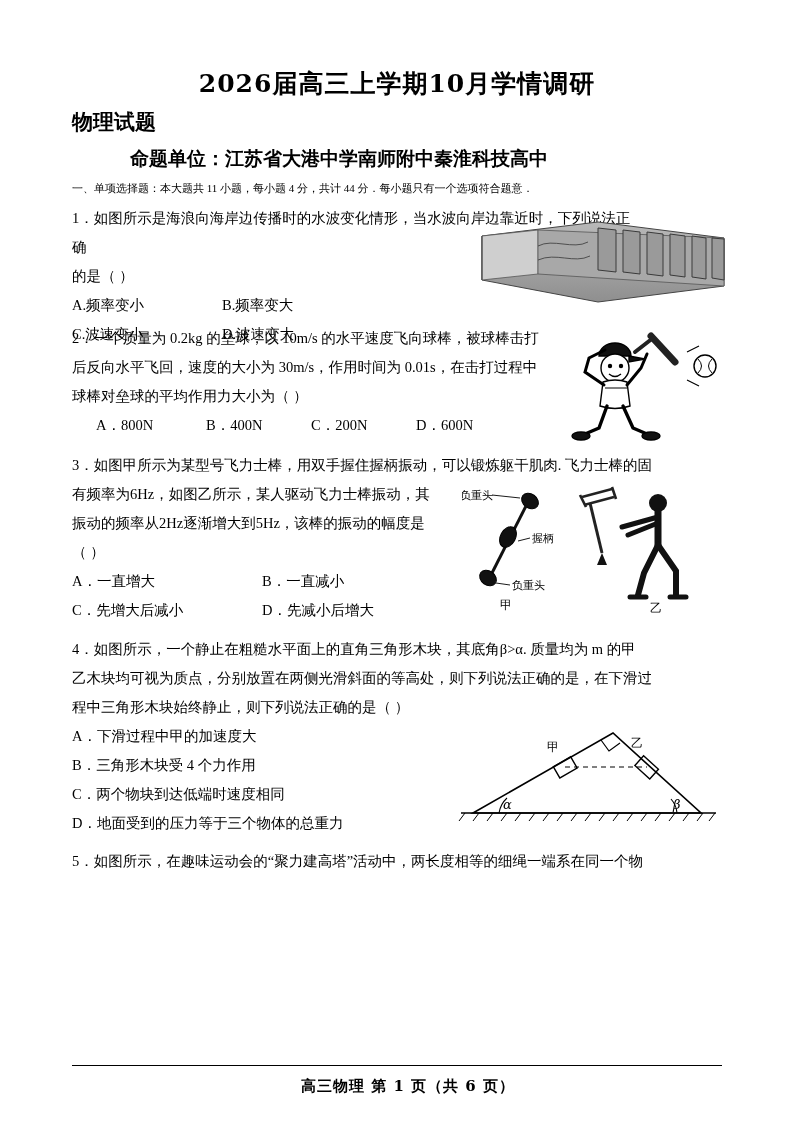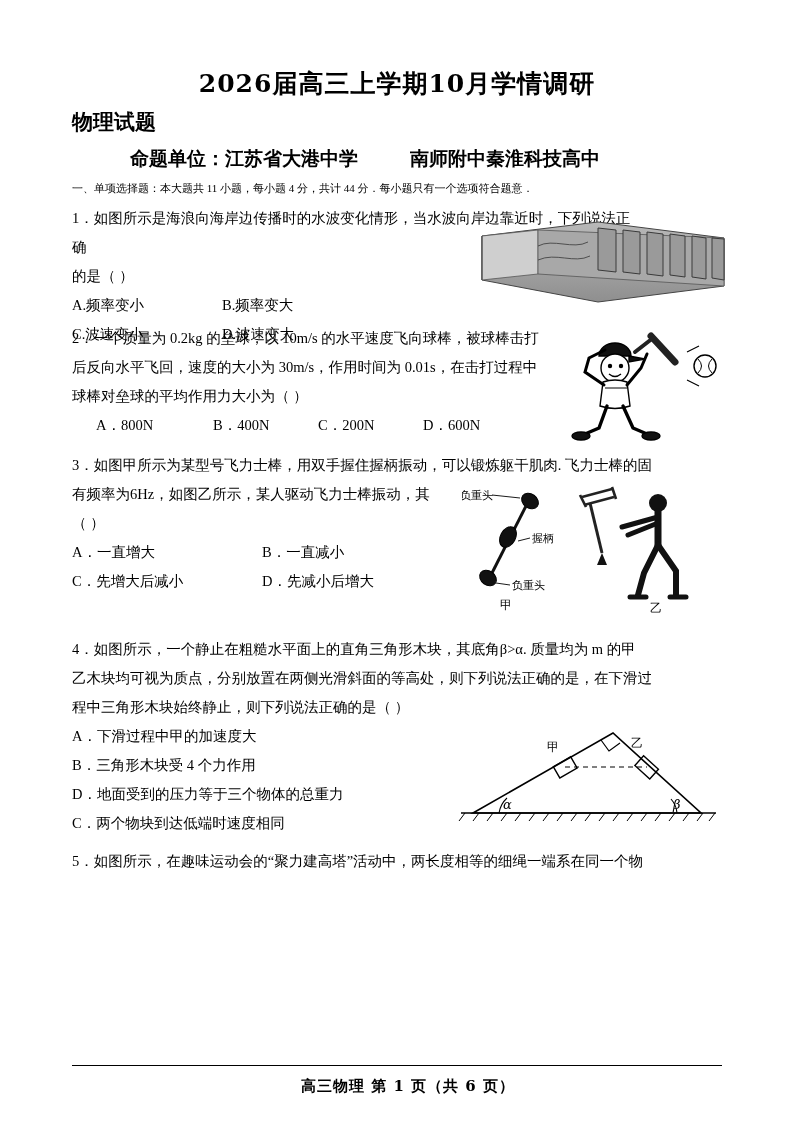--- a/index.html
+++ b/index.html
@@ -40,21 +40,21 @@
   .unit-line {
     display: flex;
     justify-content: flex-start;
     align-items: baseline;
     font-size: 19px;
     font-weight: bold;
     margin: 10px 0 8px 0;
     font-family: "DejaVu Serif", serif;
   }
   .unit-line .u1 { margin-left: 58px; }
-  .unit-line .u2 { margin-left: 52px; }
+  .unit-line .u2 { }
   .section-head {
     font-size: 11px;
     margin: 6px 0 6px 0;
     line-height: 1.6;
   }
   .q {
     position: relative;
     font-size: 14.5px;
     line-height: 2.0;
     margin: 0 0 2px 0;
@@ -150,21 +150,21 @@
   <div class="q" style="height:125px;">
     <div style="width:480px;">
       <p>
         <span>2．</span><span>一个质量为 0.2kg 的垒球，以 10m/s 的水平速度飞向球棒，被球棒击打</span>
       </p>
       <p>后反向水平飞回，速度的大小为 30m/s，作用时间为 0.01s，在击打过程中</p>
       <p>球棒对垒球的平均作用力大小为（      ）</p>
     </div>
     <div class="opts" style="width:560px;">
       <span style="width:110px;margin-left:24px;">A．800N</span>
-      <span style="width:105px;margin-left:7px;">B．400N</span>
+      <span style="width:105px;">B．400N</span>
       <span style="width:105px;">C．200N</span>
       <span>D．600N</span>
     </div>
 
     <div class="fig" style="right:-8px; top:4px;">
       <svg width="175" height="120" viewBox="0 0 175 120">
         <g stroke="#000" stroke-width="1.4" fill="none">
 
           <path d="M96,8 L120,34" stroke-width="7" stroke-linecap="round" stroke="#222"></path>
           <path d="M80,24 L98,10" stroke-width="4" stroke-linecap="round" stroke="#222"></path>
@@ -202,20 +202,21 @@
   </div>
 
   <div class="q" style="height:182px;">
     <div style="width:650px;">
       <p>
         <span>3．</span><span>如图甲所示为某型号飞力士棒，用双手握住握柄振动，可以锻炼躯干肌肉. 飞力士棒的固</span>
       </p>
     </div>
     <div style="width:430px;">
       <p>有频率为6Hz，如图乙所示，某人驱动飞力士棒振动，其</p>
+      <p>振动的频率从2Hz逐渐增大到5Hz，该棒的振动的幅度是</p>
       <p>（      ）</p>
     </div>
     <div class="opts" style="width:560px;">
       <span style="width:190px;">A．一直增大</span>
       <span>B．一直减小</span>
     </div>
     <div class="opts" style="width:560px;font-family:Liberation Serif, serif;">
       <span style="width:190px;">C．先增大后减小</span>
       <span>D．先减小后增大</span>
     </div>
@@ -264,22 +265,22 @@
   <div class="q" style="height:210px;">
     <div style="width:650px;">
       <p>
         <span>4．</span><span>如图所示，一个静止在粗糙水平面上的直角三角形木块，其底角β&gt;α. 质量均为 m 的甲</span>
       </p>
       <p>乙木块均可视为质点，分别放置在两侧光滑斜面的等高处，则下列说法正确的是，在下滑过</p>
       <p>程中三角形木块始终静止，则下列说法正确的是（      ）</p>
       <div style="width:330px;">
         <p>A．下滑过程中甲的加速度大</p>
         <p>B．三角形木块受 4 个力作用</p>
+        <p>C．两个物块到达低端时速度相同</p>
         <p>D．地面受到的压力等于三个物体的总重力</p>
-        <p>C．两个物块到达低端时速度相同</p>
       </div>
     </div>
 
     <div class="fig" style="right:-4px; top:82px;">
       <svg width="275" height="115" viewBox="0 0 275 115">
 
         <line x1="10" y1="96" x2="265" y2="96" stroke="#000" stroke-width="1.6"></line>
         <g stroke="#000" stroke-width="1">
           <path d="M14,96 l-6,8"></path>
             <path d="M28,96 l-6,8"></path>

